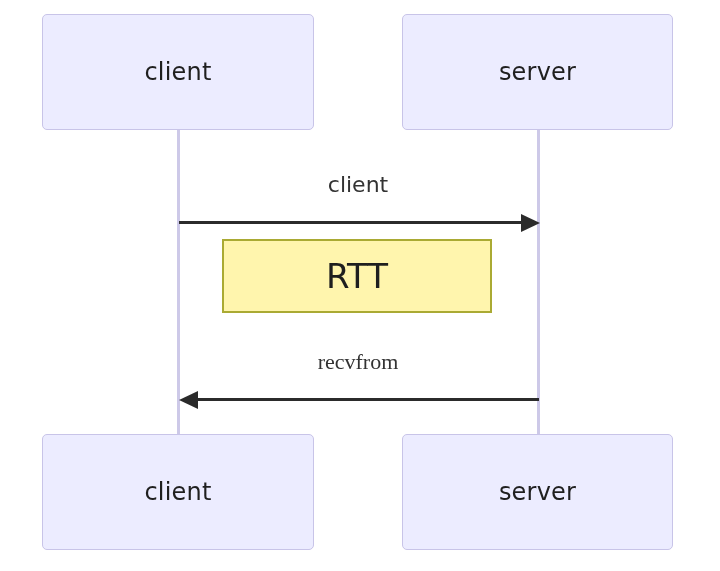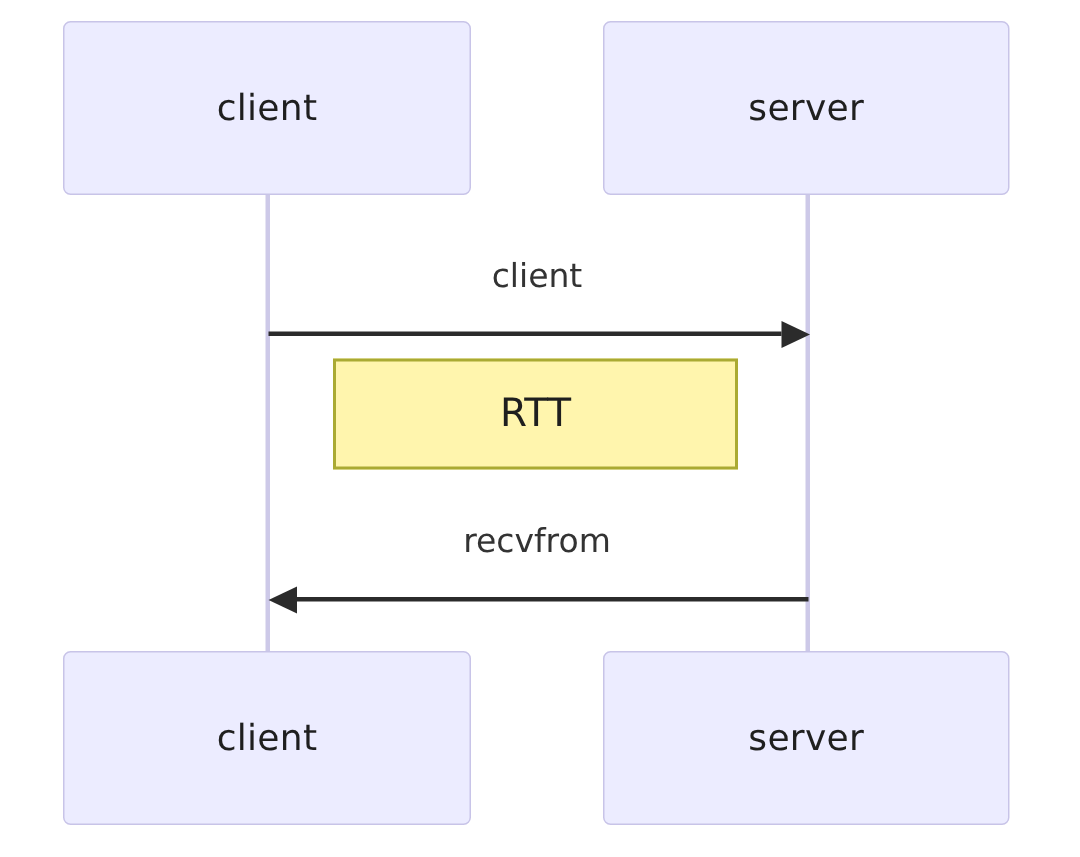--- a/index.html
+++ b/index.html
@@ -93,39 +93,39 @@
   
   #msg-sendto { left: 0; top: 221px; width: 720px; }
   #msg-sendto .msg-line { left: 179px; width: 342px; }
   #msg-sendto .msg-head { left: 521px; }
   #msg-sendto .msg-text { left: 358px; top: -47px; }
 
   
   #msg-recvfrom { left: 0; top: 398px; width: 720px; }
   #msg-recvfrom .msg-line { left: 198px; width: 341px; }
   #msg-recvfrom .msg-head { left: 179px; }
-  #msg-recvfrom .msg-text { left: 358px; top: -47px; }
+  #msg-recvfrom .msg-text { left: 358px; top: -47px; font-family: Liberation Serif, serif; }
 
   
   #note-rtt {
     position: absolute;
     box-sizing: border-box;
     left: 222px;
     top: 239px;
     width: 270px;
     height: 74px;
     background: #fff5ad;
     border: 2px solid #aaaa33;
     display: flex;
     align-items: center;
     justify-content: center;
     z-index: 5;
   }
   #note-rtt .note-text {
-    font-size: 26px;
+    font-size: 34px;
     color: #1f1f1f;
     line-height: 1;
   }
 </style>
 </head>
 <body>
 
 <div id="diagram">
 
   <div class="lifeline" id="lifeline-client"></div>

